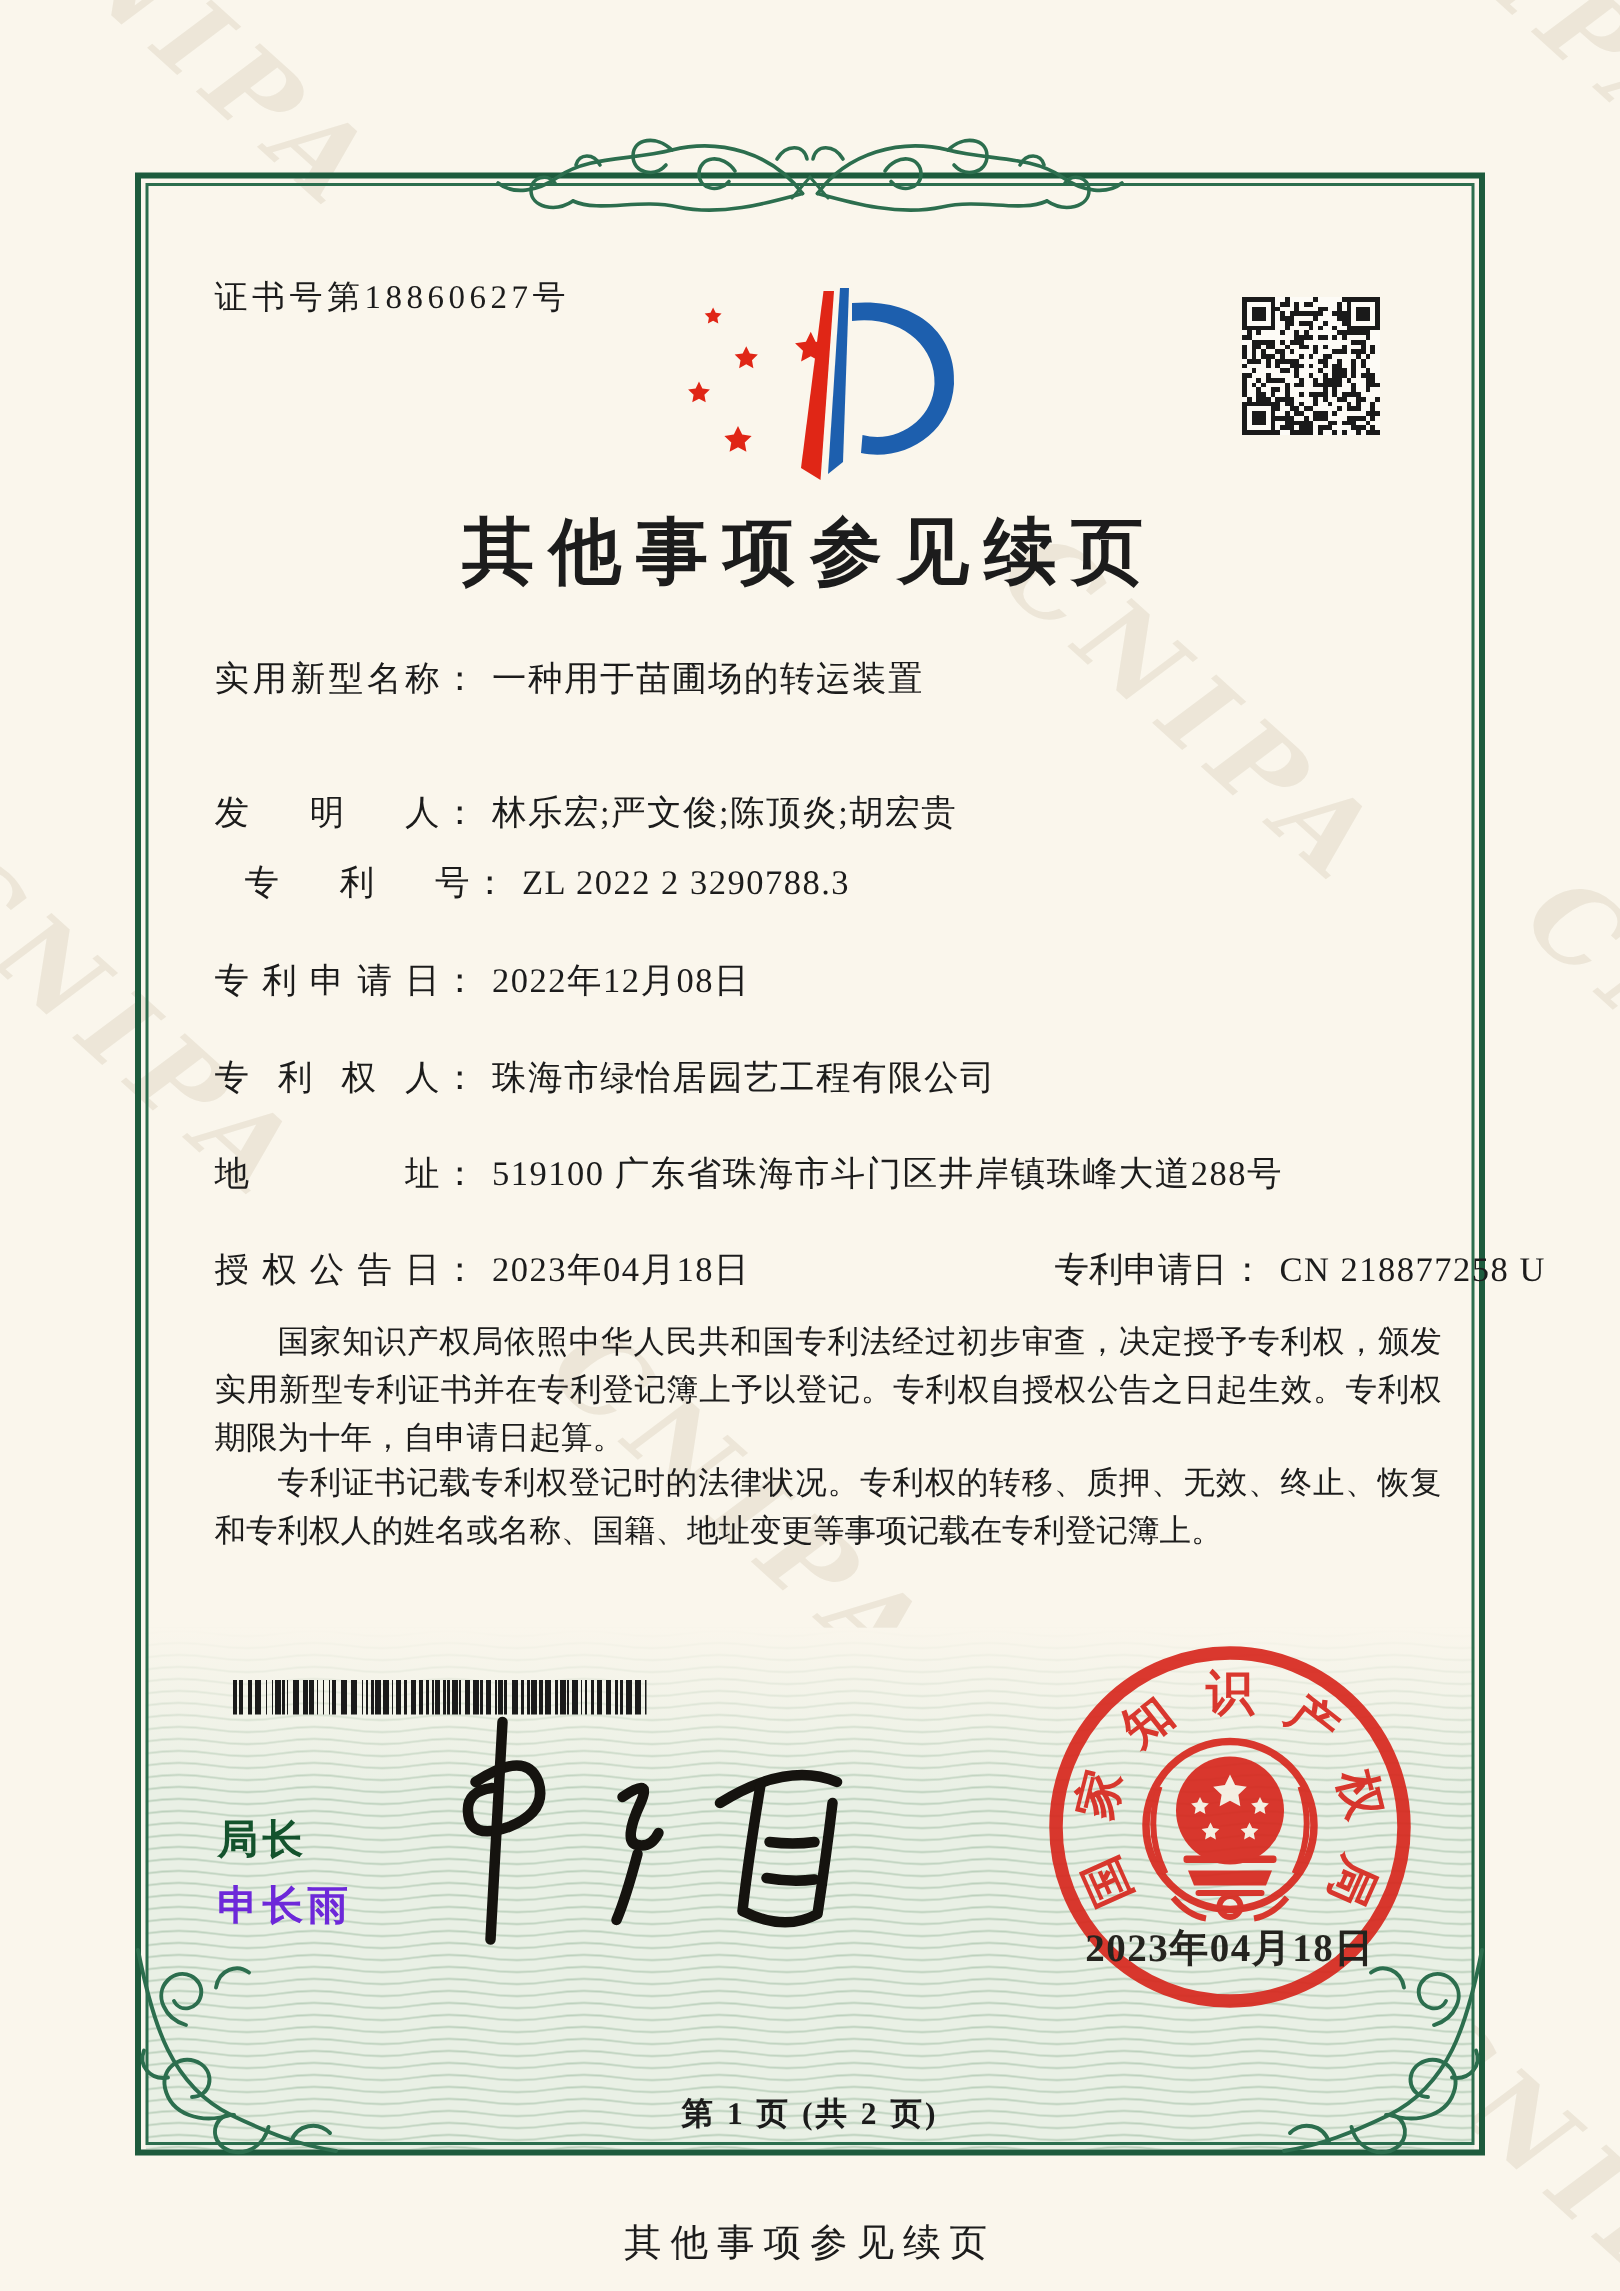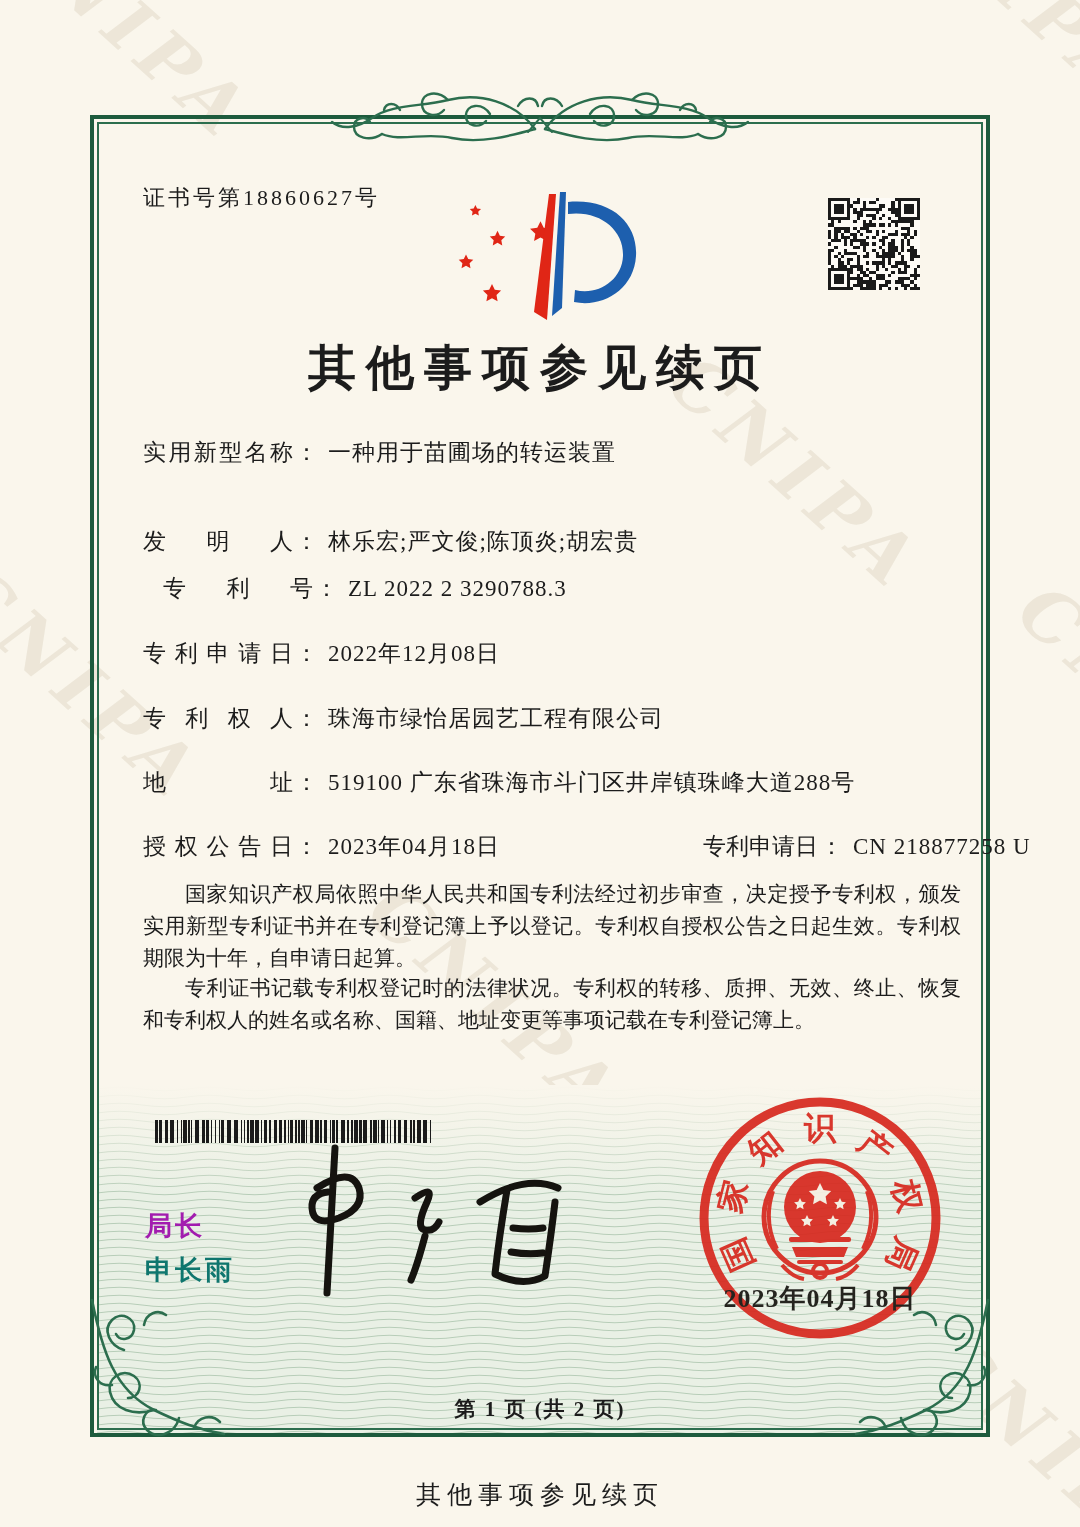--- a/index.html
+++ b/index.html
@@ -60,26 +60,26 @@
   
   .law{
     position:absolute;left:143px;width:818px;
     font-size:21px;line-height:32px;text-align:justify;text-indent:2em;
     font-family:"Liberation Serif","DejaVu Serif",serif;
   }
   
   .director-title{
     position:absolute;left:145px;top:1208px;
     font-family:"Liberation Sans","DejaVu Sans",sans-serif;
-    font-weight:bold;font-size:27px;letter-spacing:3px;color:#a21caf;
+    font-weight:bold;font-size:27px;letter-spacing:3px;color:#14532d;
   }
   .director-name{
     position:absolute;left:145px;top:1252px;
     font-family:Liberation Mono, monospace;
-    font-weight:bold;font-size:27px;letter-spacing:3px;color:#0f766e;
+    font-weight:bold;font-size:27px;letter-spacing:3px;color:#6d28d9;
   }
   .pageinfo{
     position:absolute;left:0;top:1395px;width:1080px;text-align:center;
     font-size:21px;letter-spacing:2px;font-weight:bold;
   }
   .contnote{
     position:absolute;left:0;top:1478px;width:1080px;text-align:center;
     font-size:25px;letter-spacing:6px;
   }
   .seal-date{

